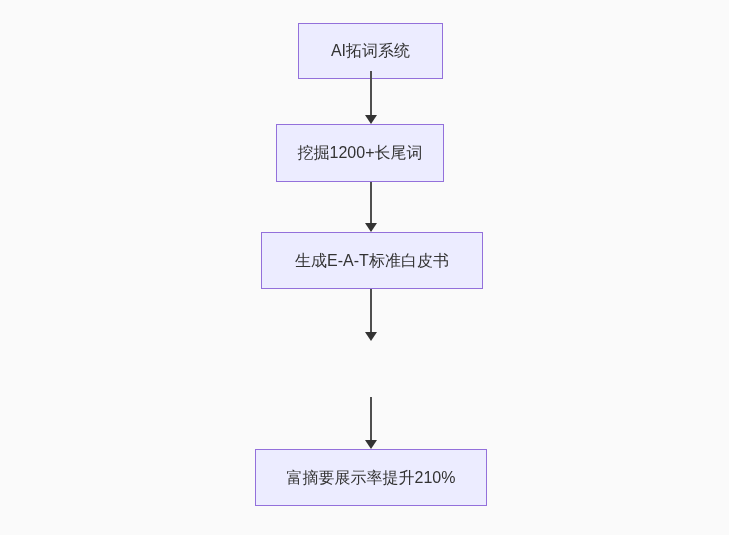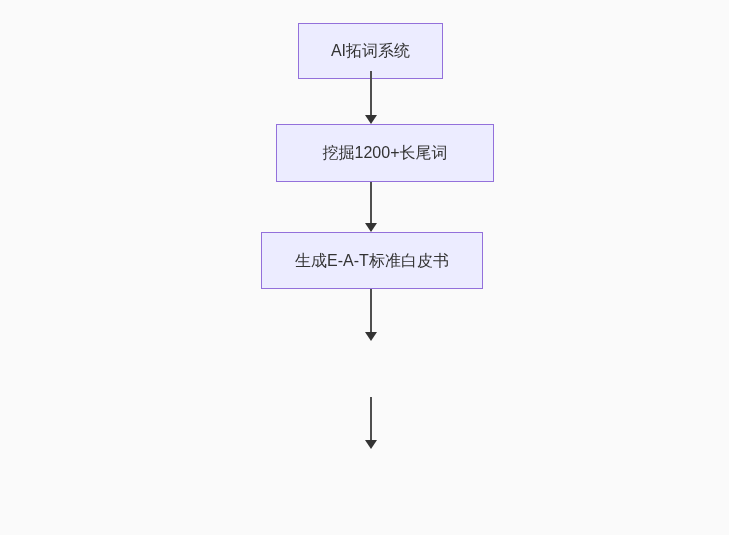--- a/index.html
+++ b/index.html
@@ -55,21 +55,21 @@
 
   <div class="node" style="left:298px; top:15px; width:145px; height:56px;margin-top:8px;">
     <span>AI拓词系统</span>
   </div>
 
   <div class="edge" style="left:365px; top:71px; height:53px;">
     <div class="edge-line"></div>
     <div class="edge-head"></div>
   </div>
 
-  <div class="node" style="left:276px; top:124px; width:218px; height:58px;">
+  <div class="node" style="left:276px; top:124px; width:168px; height:58px;">
     <span>挖掘1200+长尾词</span>
   </div>
 
   <div class="edge" style="left:365px; top:182px; height:50px;">
     <div class="edge-line"></div>
     <div class="edge-head"></div>
   </div>
 
   <div class="node" style="left:261px; top:232px; width:222px; height:57px;">
     <span>生成E-A-T标准白皮书</span>
@@ -79,14 +79,17 @@
     <div class="edge-line"></div>
     <div class="edge-head"></div>
   </div>
 
 
   <div class="edge" style="left:365px; top:397px; height:52px;">
     <div class="edge-line"></div>
     <div class="edge-head"></div>
   </div>
 
+  <div class="node" style="left:255px; top:449px; width:232px; height:57px;">
+    <span>富摘要展示率提升210%</span>
+  </div>
 
 </div>
 
 </body></html>

